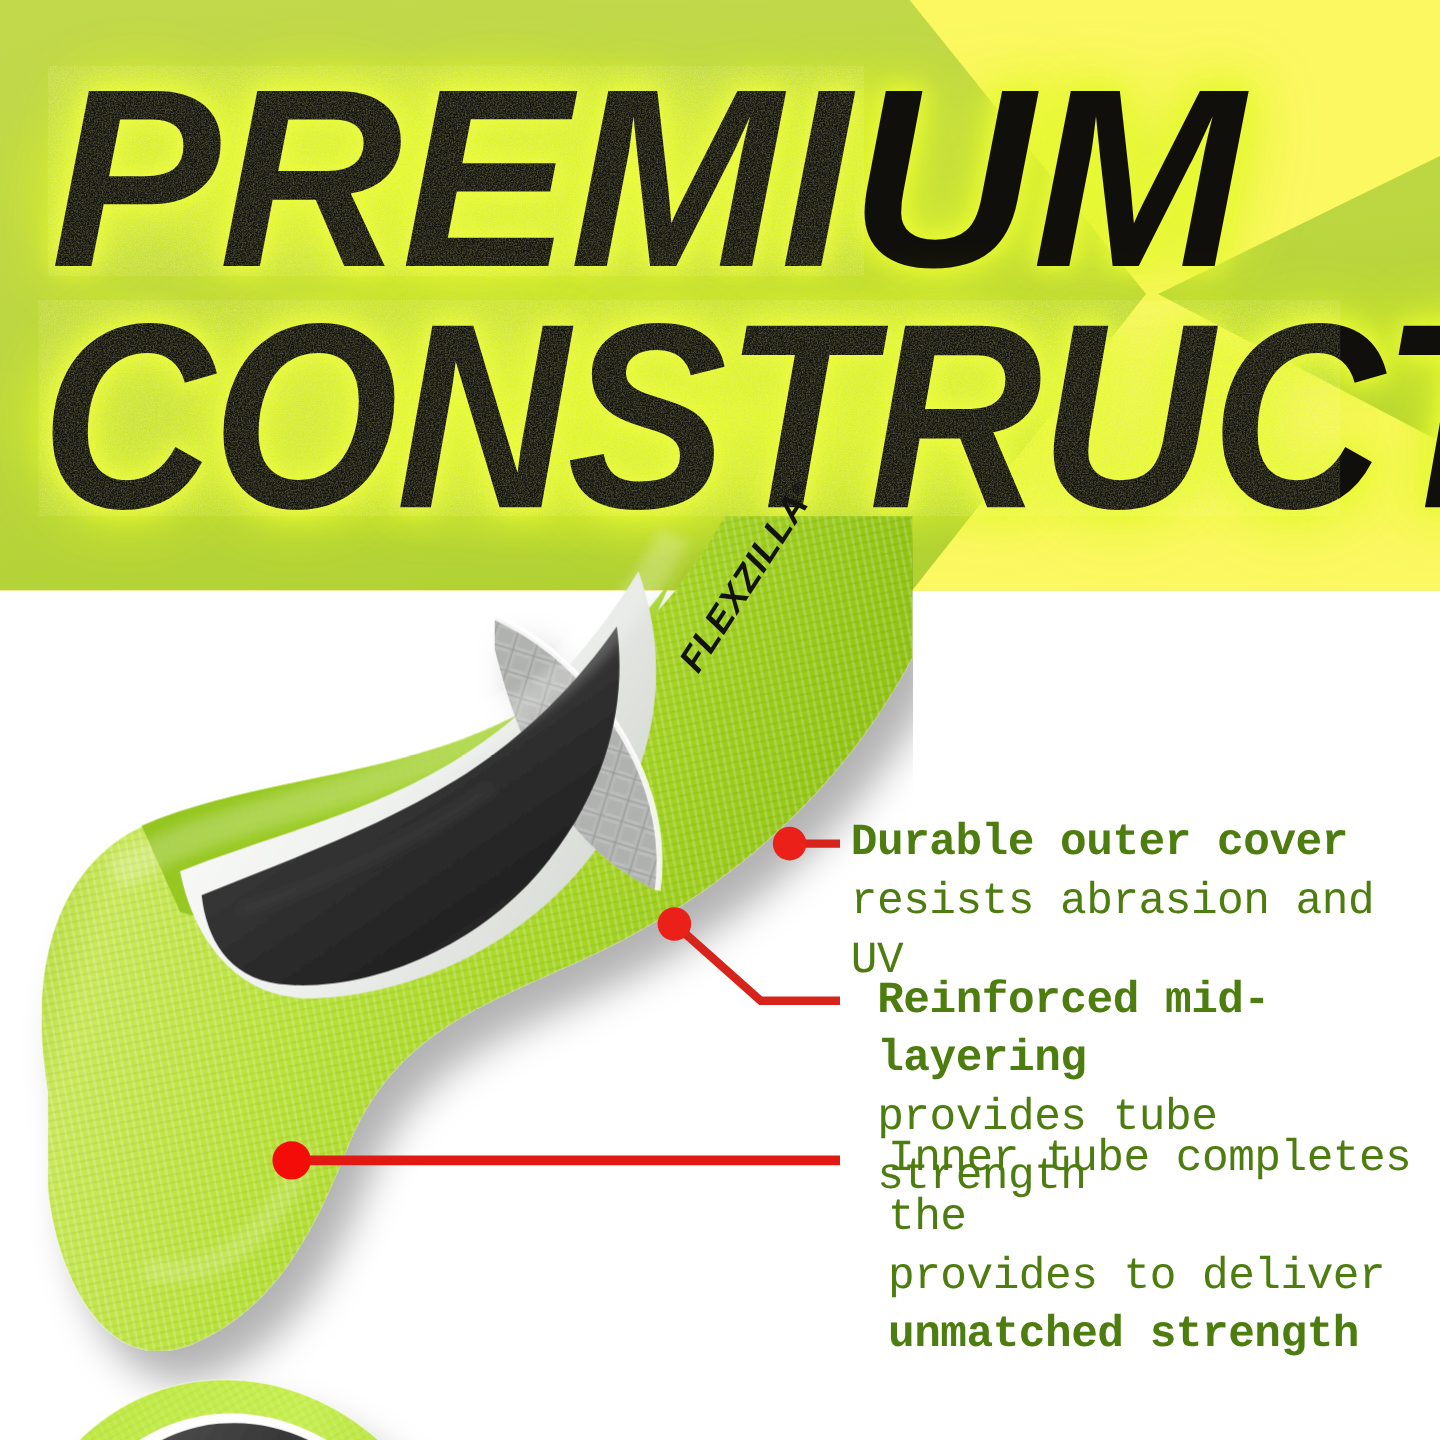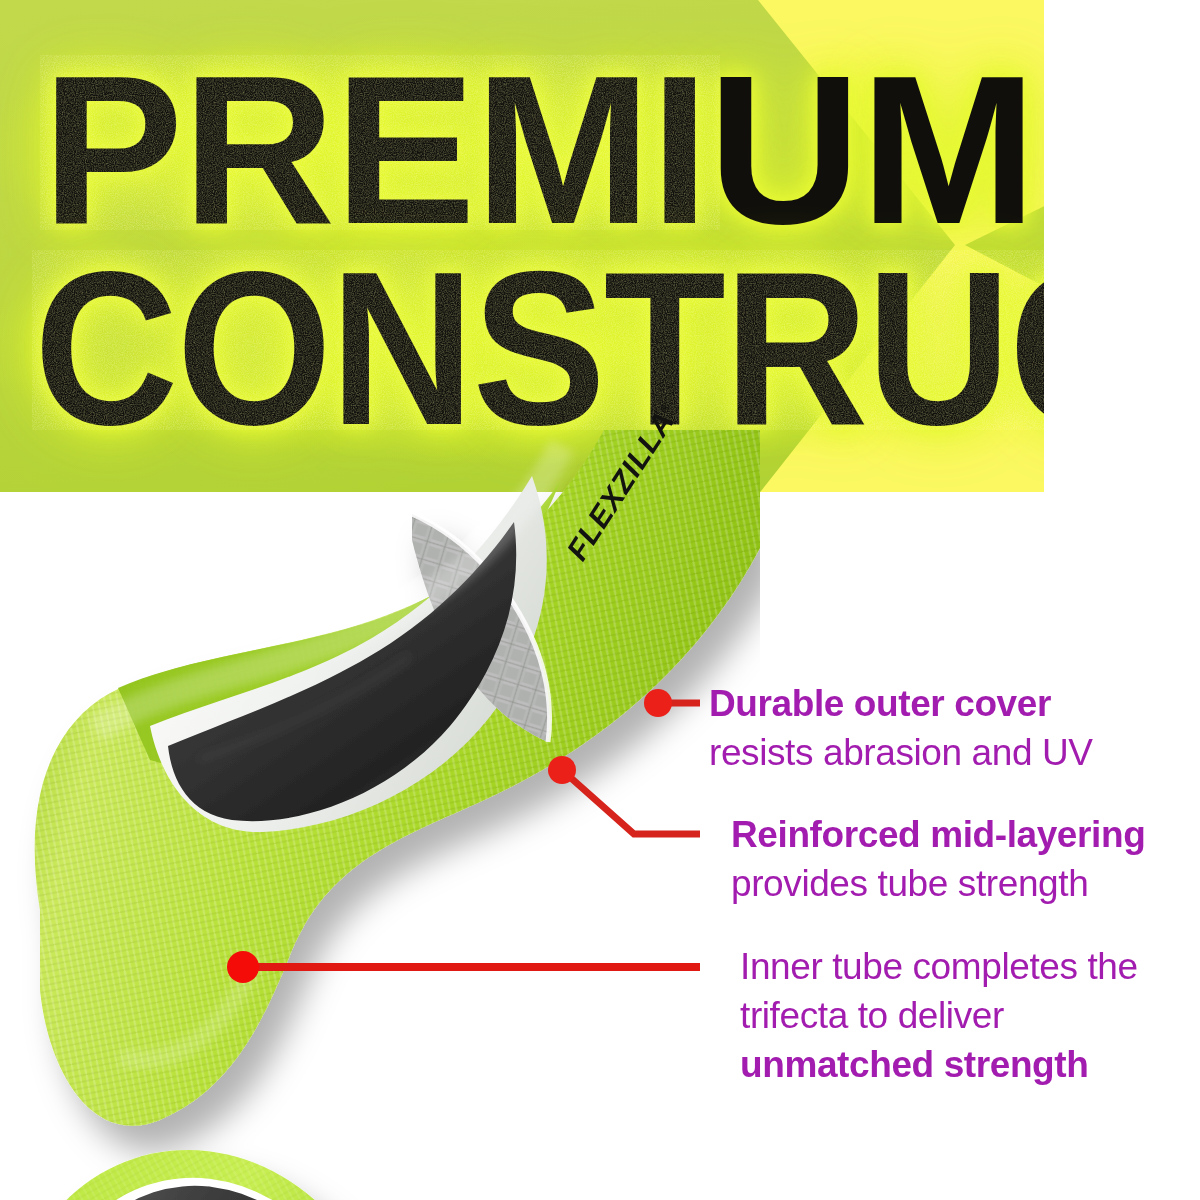--- a/index.html
+++ b/index.html
@@ -16,24 +16,25 @@
     height: 1200px;
     overflow: hidden;
     background: #ffffff;
   }
 
   
   .header-band {
     position: absolute;
     left: 0;
     top: 0;
-    width: 1044px;
+    width: 1200px;
     height: 492px;
     overflow: hidden;
     background: #fde047;
+    font-style: italic;
   }
   .header-bg-svg {
     position: absolute;
     left: 0;
     top: 0;
     width: 1200px;
     height: 492px;
     display: block;
   }
 
@@ -126,22 +127,22 @@
   .leaders {
     position: absolute;
     left: 0; top: 0;
     width: 1200px; height: 1200px;
     pointer-events: none;
   }
 
   
   .callout {
     position: absolute;
-    color: #a21caf;
-    font-family: Liberation Sans, sans-serif;
+    color: #4d7c0f;
+    font-family: Liberation Mono, monospace;
     font-size: 37px;
     line-height: 49px;
     letter-spacing: -0.4px;
   }
   .callout .b { font-weight: 700; }
   .callout .n { font-weight: 400; }
 
   .callout-1 { left: 709px; top: 679px; }
   .callout-2 { left: 709px; top: 810px; margin-left: 22px; }
   .callout-3 { left: 709px; top: 942px; margin-left: 31px; }
@@ -365,17 +366,17 @@
     <div class="n">resists abrasion and UV</div>
   </div>
 
   <div class="callout callout-2">
     <div class="b">Reinforced mid-layering</div>
     <div class="n">provides tube strength</div>
   </div>
 
   <div class="callout callout-3">
     <div class="n">Inner tube completes the</div>
-    <div class="n">trifecta to deliver</div>
+    <div class="n">provides to deliver</div>
     <div class="b">unmatched strength</div>
   </div>
 
 </div>
 
 </body></html>

